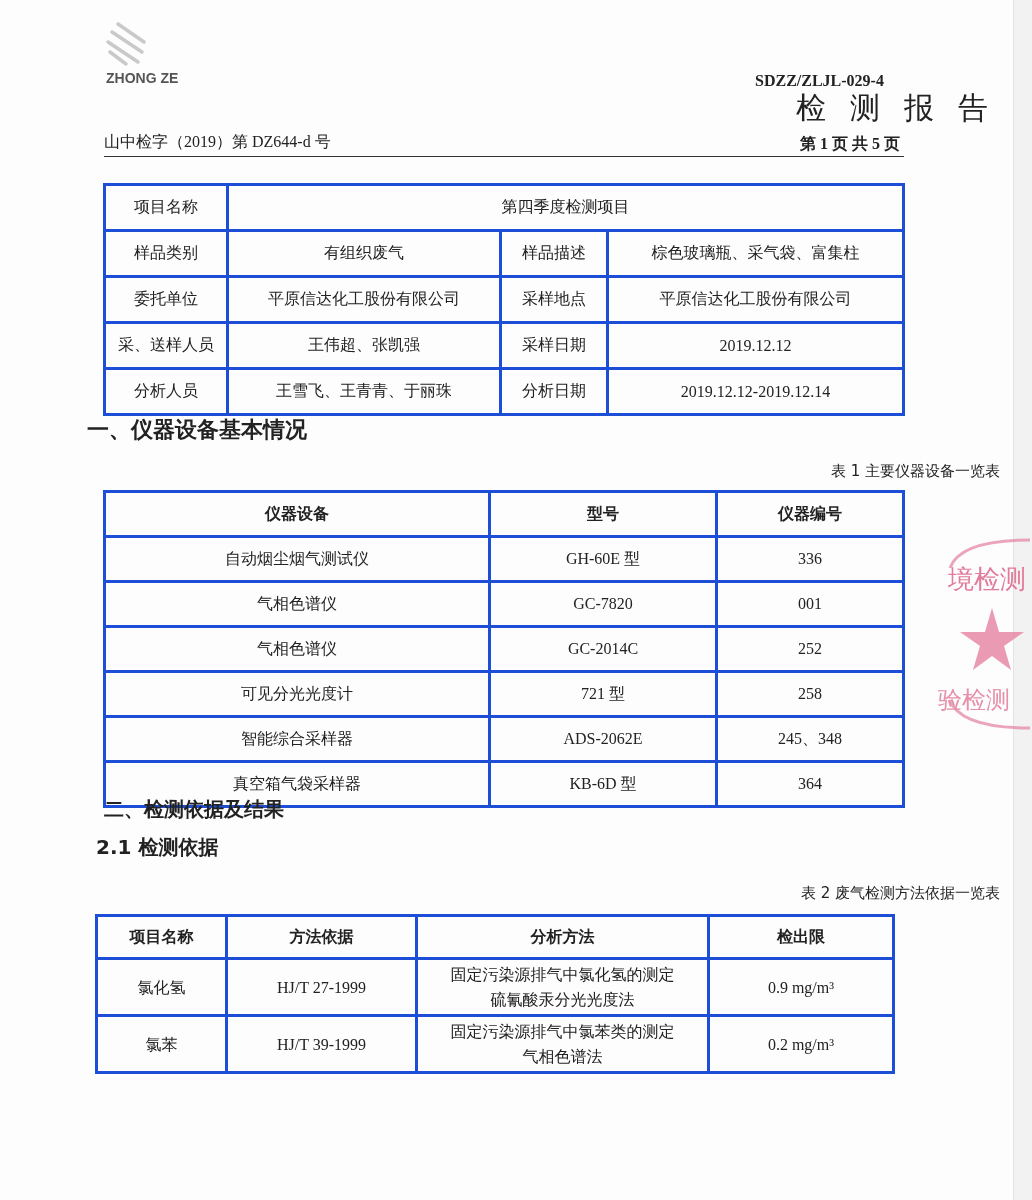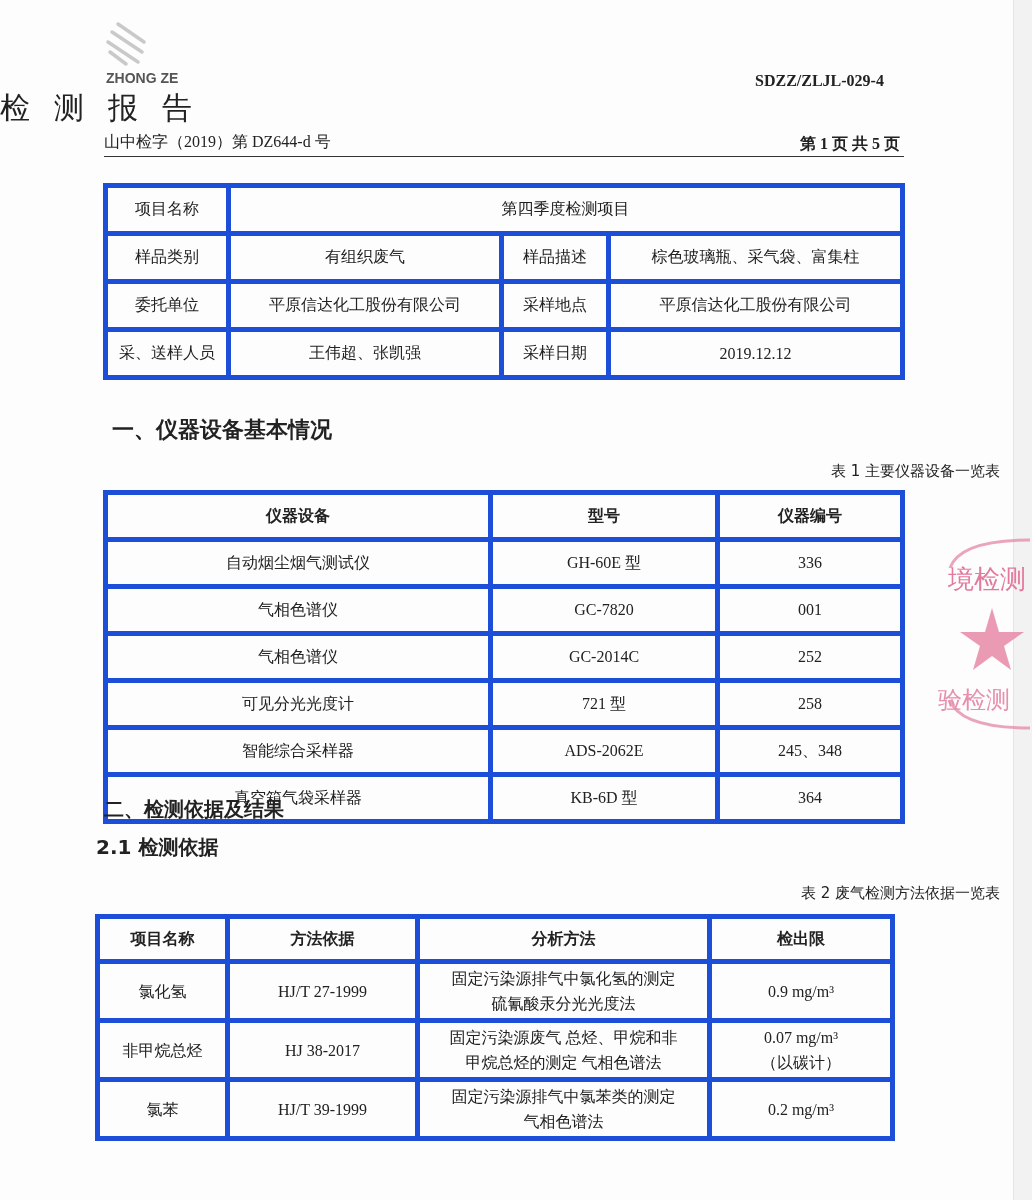--- a/index.html
+++ b/index.html
@@ -2,29 +2,29 @@
 <html><head>
 <meta charset="utf-8">
 <style>
   html, body { margin:0; padding:0; }
   body { width:1032px; height:1200px; background:#fdfdfd; position:relative; overflow:hidden;
          font-family:"Liberation Serif","DejaVu Serif",serif; color:#222; }
   .page-edge { position:absolute; right:0; top:0; width:18px; height:1200px; background:#f2f2f2; border-left:1px solid #e4e4e4; }
   .logo { position:absolute; left:104px; top:20px; width:60px; height:50px; }
   .logo-text { position:absolute; left:106px; top:70px; font-family:"Liberation Sans",sans-serif; font-weight:bold; font-size:14px; color:#555; }
   .docno { position:absolute; left:755px; top:72px; font-weight:bold; font-size:16px;text-align:center; }
-  .title { position:absolute; left:0; width:1000px; top:88px; text-align:left; font-size:30px; letter-spacing:24px; font-family:"DejaVu Serif",serif; }
+  .title { position:absolute; left:12px; width:1000px; top:88px; text-align:right; font-size:30px; letter-spacing:24px; font-family:"DejaVu Serif",serif; }
   .refline { position:absolute; left:104px; top:130px; width:800px; height:26px; border-bottom:1.5px solid #333; }
   .refno { position:absolute; left:0; top:2px; font-size:16px; }
   .pageinfo { position:absolute; right:4px; top:4px; font-size:16px; font-weight:bold; }
   table { border-collapse:collapse; position:absolute; font-size:16px; }
-  td, th { border:5px solid #1d4ed8; text-align:center; font-weight:normal; padding:0; }
+  td, th { border:3px solid #1d4ed8; text-align:center; font-weight:normal; padding:0; }
   .t0 { left:103px; top:183px; width:802px; }
   .t0 td { height:43px; }
-  .h1 { position:absolute; left:112px; top:415px; font-size:22px; font-weight:bold; font-family:"DejaVu Sans",sans-serif; }
+  .h1 { position:absolute; left:87px; top:415px; font-size:22px; font-weight:bold; font-family:"DejaVu Sans",sans-serif; }
   .cap { position:absolute; left:0; width:1000px; text-align:right; font-size:15px; font-weight:normal; font-family:"DejaVu Sans",sans-serif; }
   .t1 { left:103px; top:490px; width:802px; }
   .t1 td, .t1 th { height:42px;text-align:center; }
   .t1 th { font-weight:bold; font-family:"DejaVu Sans",sans-serif; }
   .h2 { position:absolute; left:104px; top:796px; font-size:20px; font-weight:bold; font-family:"DejaVu Sans",sans-serif; }
   .h21 { position:absolute; left:96px; top:834px; font-size:20px; font-weight:bold; font-family:"DejaVu Sans",sans-serif;text-align:right; }
   .t2 { left:95px; top:914px; width:800px; }
   .t2 th { height:40px; font-weight:bold; font-family:"DejaVu Sans",sans-serif; }
   .t2 td { height:54px; line-height:25px; }
   .stamp { position:absolute; left:930px; top:528px; width:100px; height:215px; }
@@ -73,20 +73,26 @@
     <td>委托单位</td>
     <td>平原信达化工股份有限公司</td>
     <td>采样地点</td>
     <td>平原信达化工股份有限公司</td>
   </tr>
   <tr>
     <td>采、送样人员</td>
     <td>王伟超、张凯强</td>
     <td>采样日期</td>
     <td>2019.12.12</td>
+  </tr>
+  <tr>
+    <td>分析人员</td>
+    <td>王雪飞、王青青、于丽珠</td>
+    <td>分析日期</td>
+    <td>2019.12.12-2019.12.14</td>
   </tr>
 </tbody>
   </table>
 
 <div class="h1">一、仪器设备基本情况</div>
 <div class="cap" style="top:462px">表 1   主要仪器设备一览表</div>
 
 <table class="t1">
   <colgroup>
       <col style="width:385px">
@@ -155,32 +161,20 @@
     <td>HJ/T 27-1999</td>
     <td>
           <div>固定污染源排气中氯化氢的测定</div>
           <div>硫氰酸汞分光光度法</div>
         </td>
     <td>
           <div>0.9 mg/m³</div>
         </td>
   </tr>
   <tr>
-    <td>非甲烷总烃</td>
-    <td>HJ 38-2017</td>
-    <td>
-          <div>固定污染源废气  总烃、甲烷和非</div>
-          <div>甲烷总烃的测定  气相色谱法</div>
-        </td>
-    <td>
-          <div>0.07 mg/m³</div>
-          <div>（以碳计）</div>
-        </td>
-  </tr>
-  <tr>
     <td>氯苯</td>
     <td>HJ/T 39-1999</td>
     <td>
           <div>固定污染源排气中氯苯类的测定</div>
           <div>气相色谱法</div>
         </td>
     <td>
           <div>0.2 mg/m³</div>
         </td>
   </tr>

